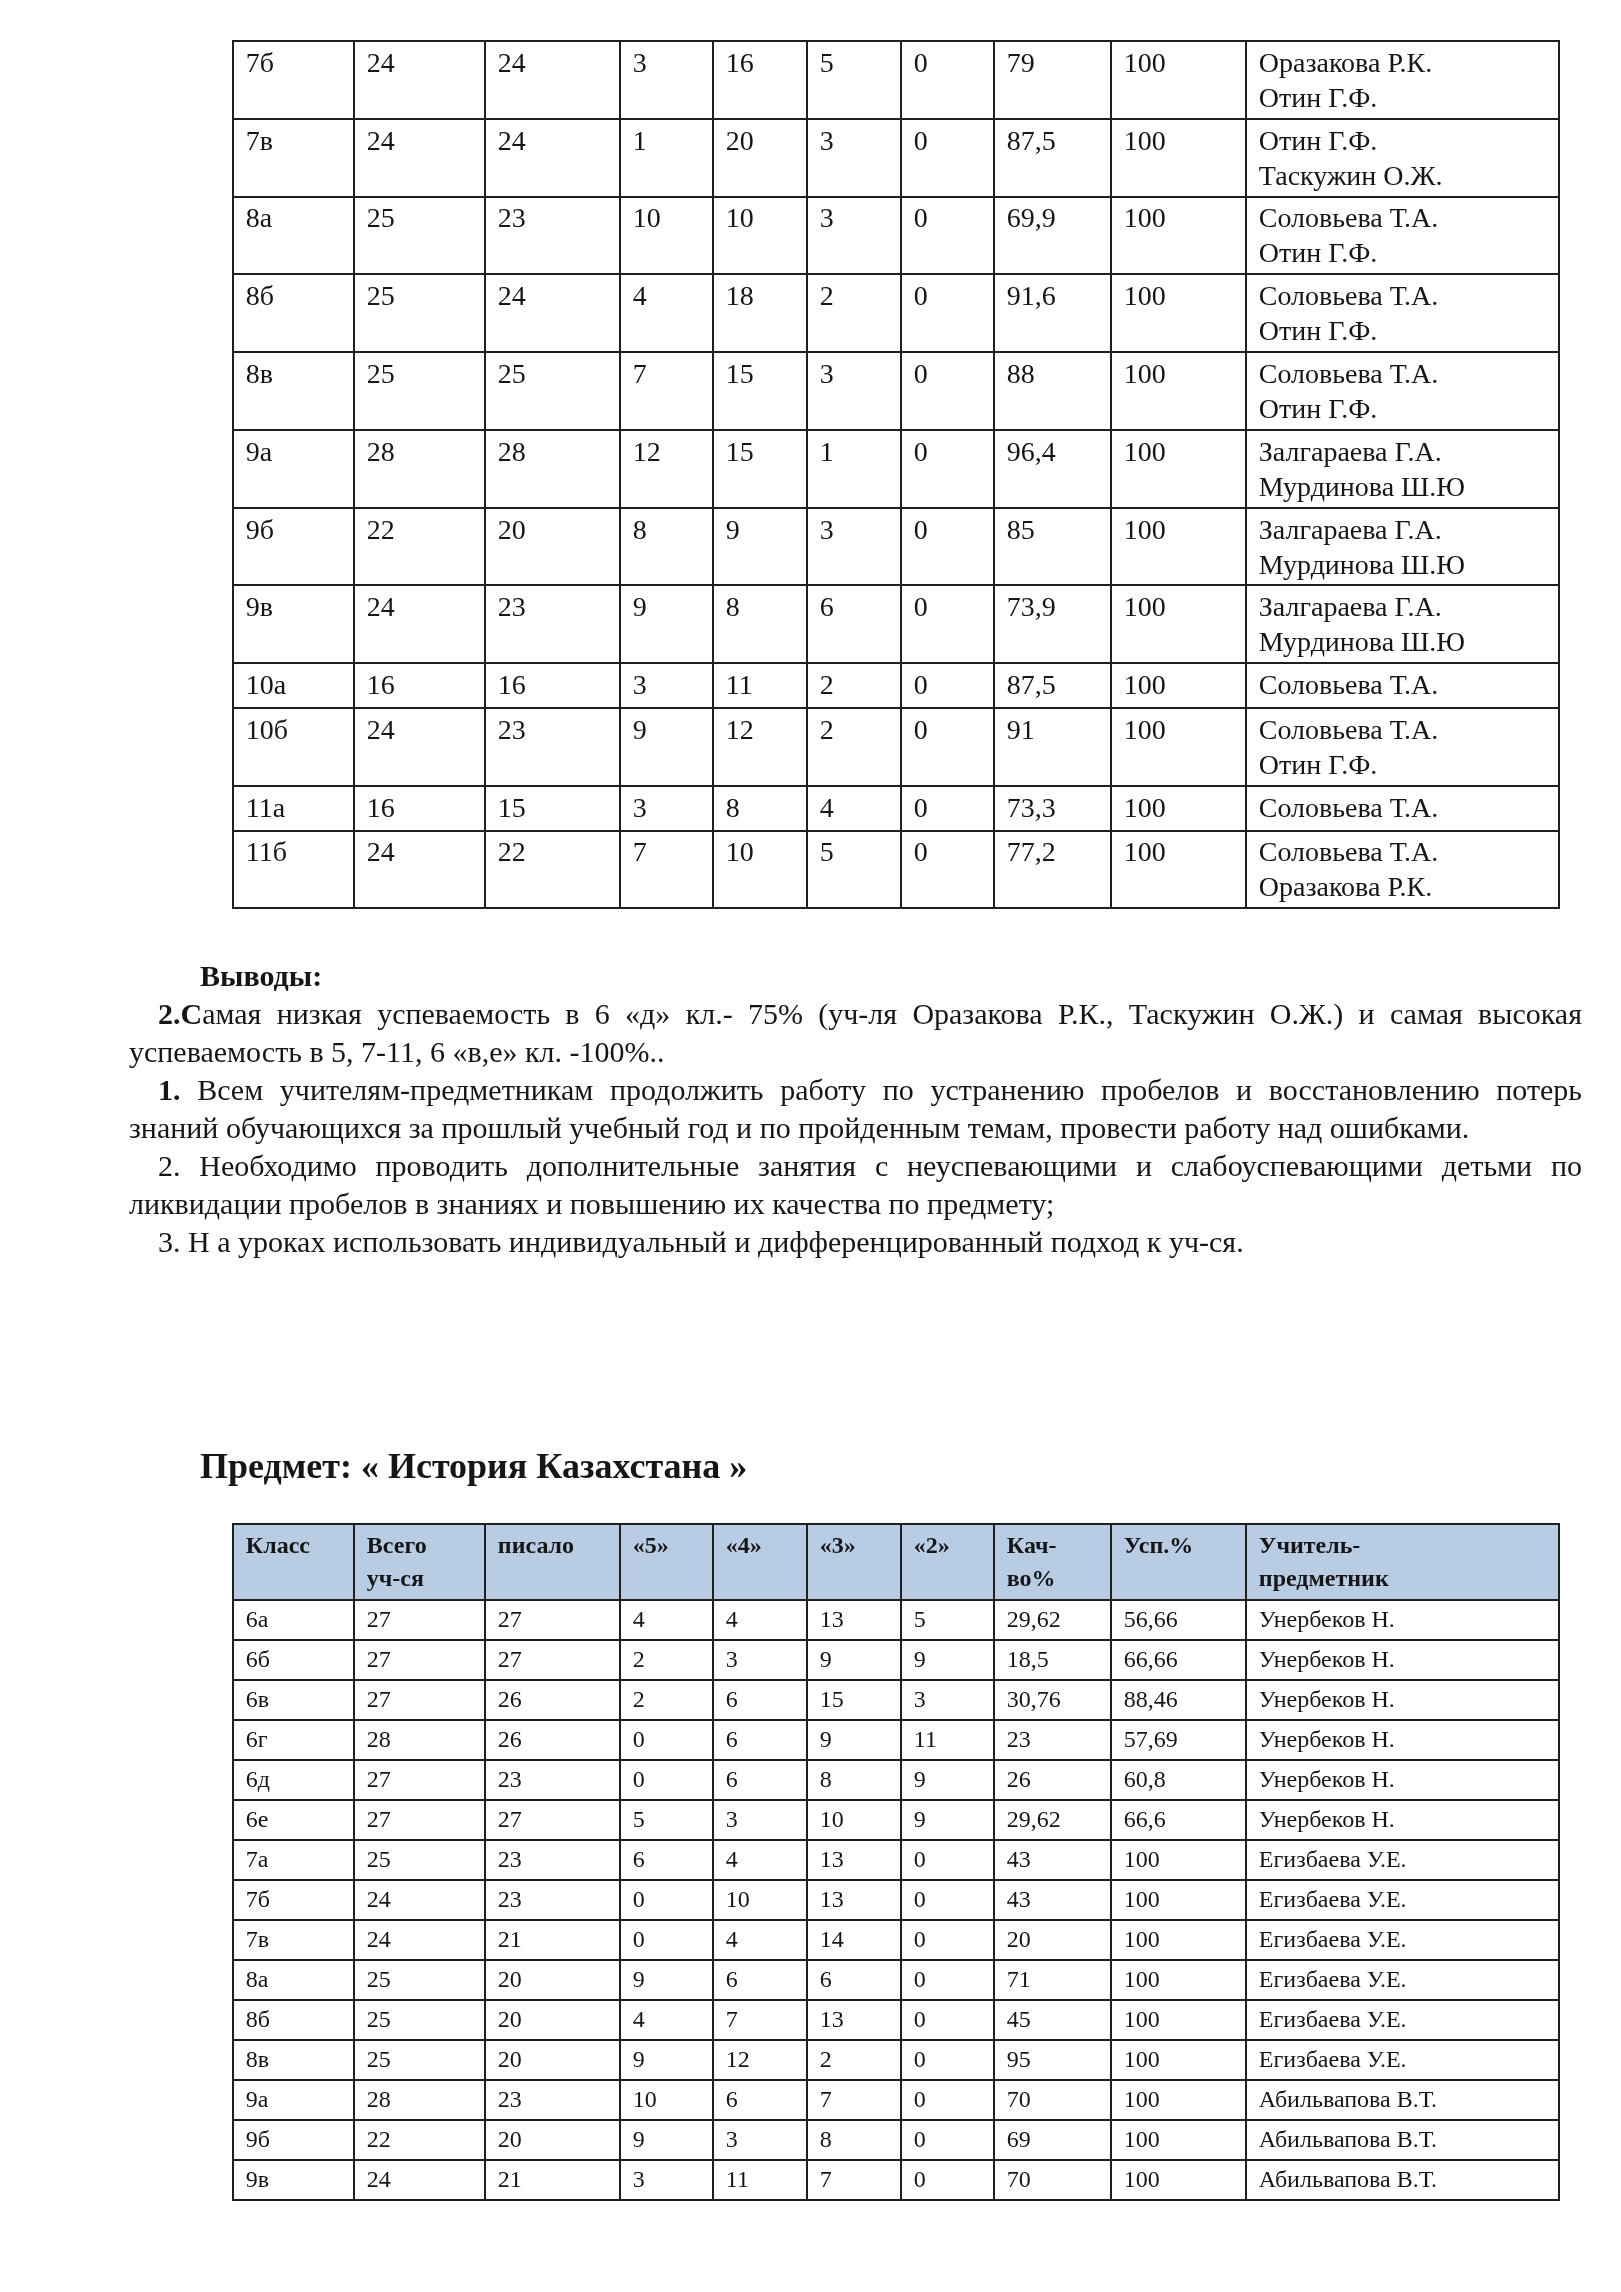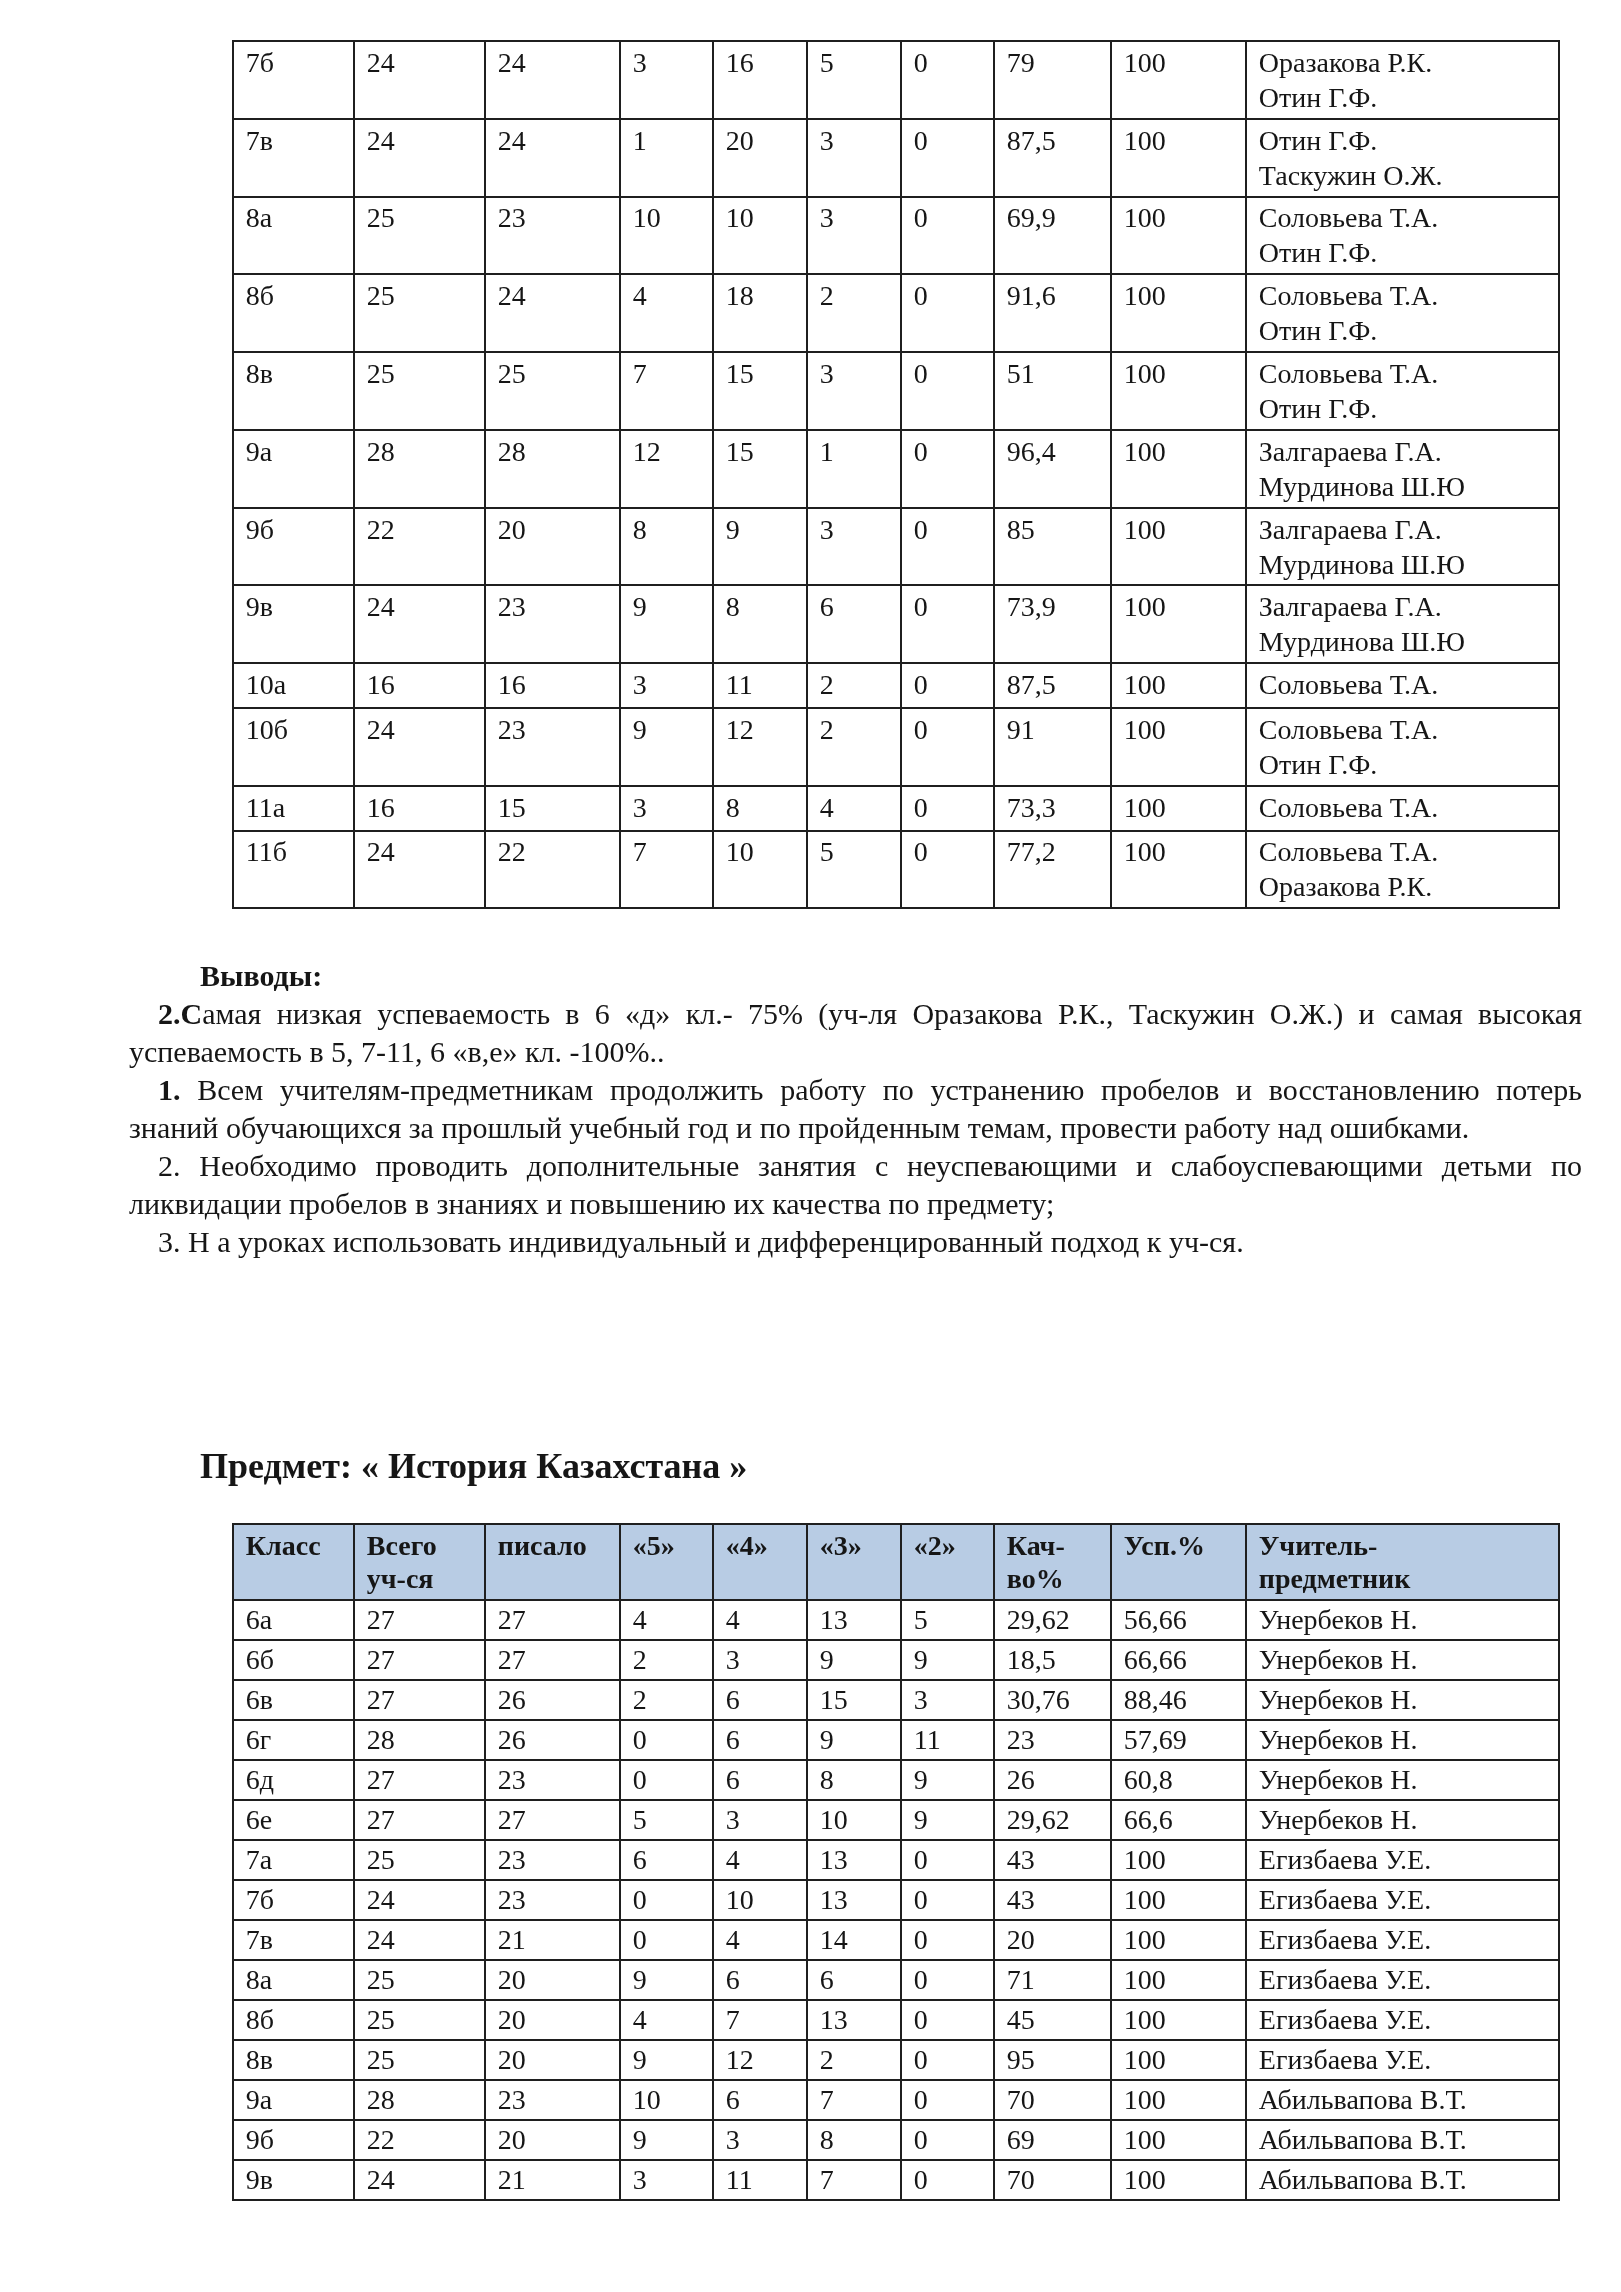--- a/index.html
+++ b/index.html
@@ -29,21 +29,21 @@
   table.results td, table.results th{
     border:2px solid var(--border);
     vertical-align:top;
     overflow:hidden;
     word-wrap:break-word;
   }
   .t1{top:40px;font-size:28px;line-height:35px;}
   .t1 td{padding:2.9px 9.8px 2.9px 11.8px;}
   .t1 tr td{height:37px;}
   .t1 tr:last-child td{border-bottom-width:2.9px;}
-  .t2{top:1523px;font-size:28px;line-height:33px;}
+  .t2{top:1523px;font-size:24px;line-height:33px;}
   .t2 th{
     background:var(--header-bg);
     font-weight:bold;
     text-align:left;
     padding:3.9px 9.8px 3.9px 11.8px;
   }
   .t2 td{padding:2px 9.8px 2px 11.8px;height:34px;}
   col.c0{width:121px;} col.c1{width:131px;} col.c2{width:135px;}
   col.c3{width:93px;}  col.c4{width:94px;}  col.c5{width:94px;}
   col.c6{width:93px;}  col.c7{width:117px;} col.c8{width:135px;}
@@ -143,21 +143,21 @@
           <td>Соловьева Т.А.<br>Отин Г.Ф.</td>
         </tr>
         <tr>
           <td>8в</td>
           <td>25</td>
           <td>25</td>
           <td>7</td>
           <td>15</td>
           <td>3</td>
           <td>0</td>
-          <td>51</td>
+          <td>88</td>
           <td>100</td>
           <td>Соловьева Т.А.<br>Отин Г.Ф.</td>
         </tr>
         <tr>
           <td>9а</td>
           <td>28</td>
           <td>28</td>
           <td>12</td>
           <td>15</td>
           <td>1</td>

